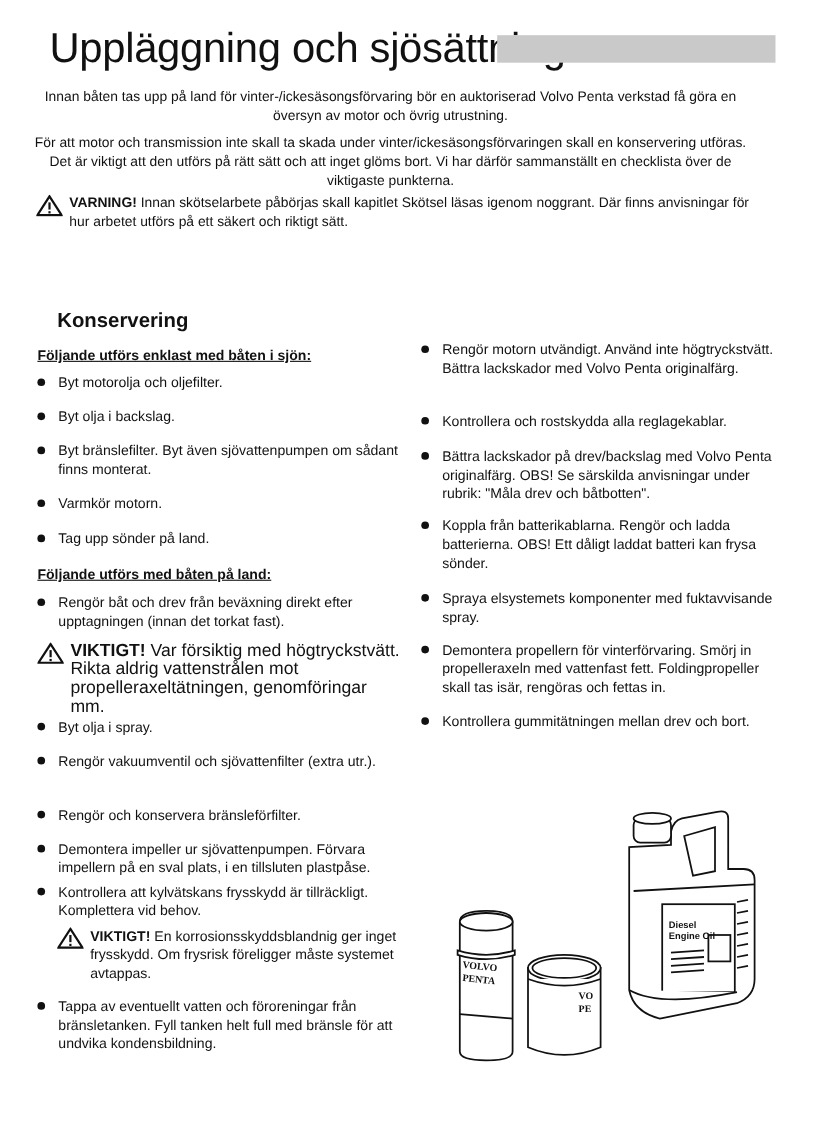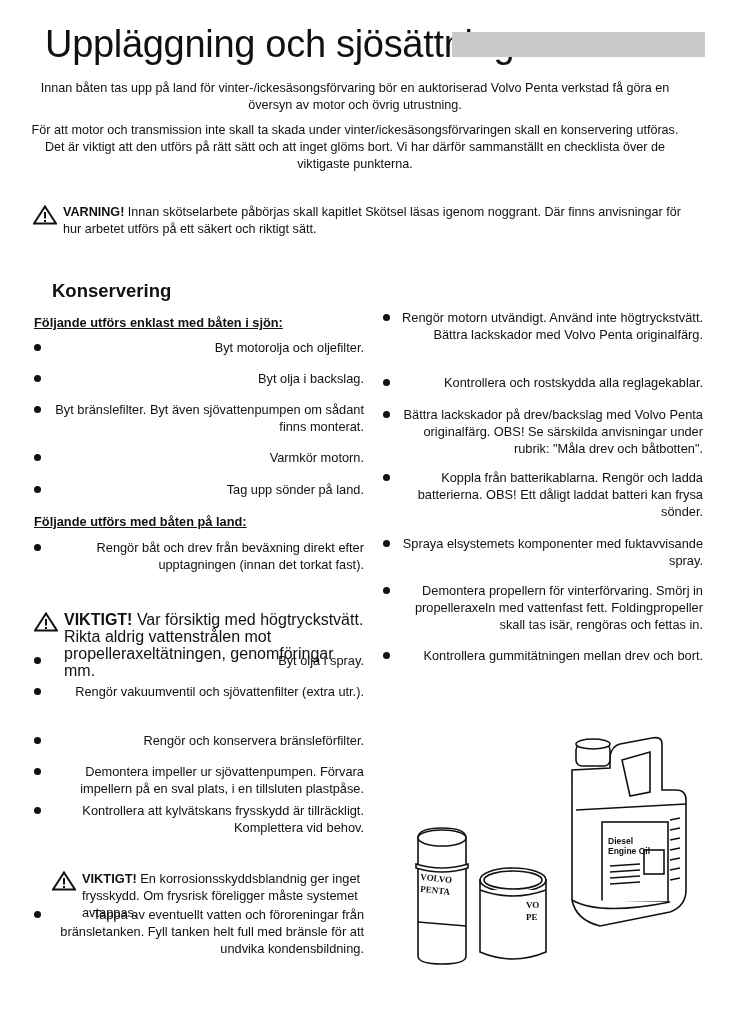--- a/index.html
+++ b/index.html
@@ -2,29 +2,29 @@
 <html><head>
 <meta charset="utf-8">
 <style>
   html, body { margin: 0; padding: 0; background: #ffffff; }
   body { width: 739px; height: 1024px; position: relative; overflow: hidden;
          font-family: "Liberation Sans", sans-serif; color: #111; }
   .title-row { position: absolute; left: 33px; top: 24px; width: 672px; height: 40px; }
   .title { position: absolute; left: 12px; top: 0; font-size: 38px; font-weight: normal; letter-spacing: -0.3px; line-height: 40px; white-space: nowrap; }
   .title-bar { position: absolute; left: 419px; top: 8px; width: 253px; height: 25px; background: #c9c9c9; }
   .intro { position: absolute; left: 17px; width: 668px; font-size: 12.6px; line-height: 17px; margin: 4px; text-align: center; }
-  .warn { position: absolute; left: 33px; width: 668px; font-size: 12.6px; line-height: 17px; margin-top: 28px; }
+  .warn { position: absolute; left: 33px; width: 668px; font-size: 12.6px; line-height: 17px; }
   .warn .tri { position: absolute; left: 0; top: 1px; width: 24px; height: 20px; }
   .warn .txt { margin-left: 30px; display: block; }
   b { font-weight: bold; }
   .h2 { position: absolute; left: 34px; top: 280px; font-size: 18.5px; font-weight: bold; margin-left: 18px; }
   .h3 { position: absolute; left: 34px; font-size: 12.8px; font-weight: bold; text-decoration: underline; }
   .bl { position: absolute; font-size: 12.8px; line-height: 17px; }
   .bl .dot { position: absolute; left: 0; top: 5px; width: 7px; height: 7px; border-radius: 50%; background: #111; }
-  .bl .t { display: block; margin-left: 19px; text-align: right; }
+  .bl .t { display: block; margin-left: 19px; }
   .left .bl { left: 34px; width: 330px; }
   .right .bl { left: 383px; width: 320px; }
   .ill { position: absolute; left: 400px; top: 730px; width: 320px; height: 240px; }
 </style>
 </head>
 <body>
 
 <div class="title-row">
   <div class="title">Uppläggning och sjösättning</div>
   <div class="title-bar"></div>

